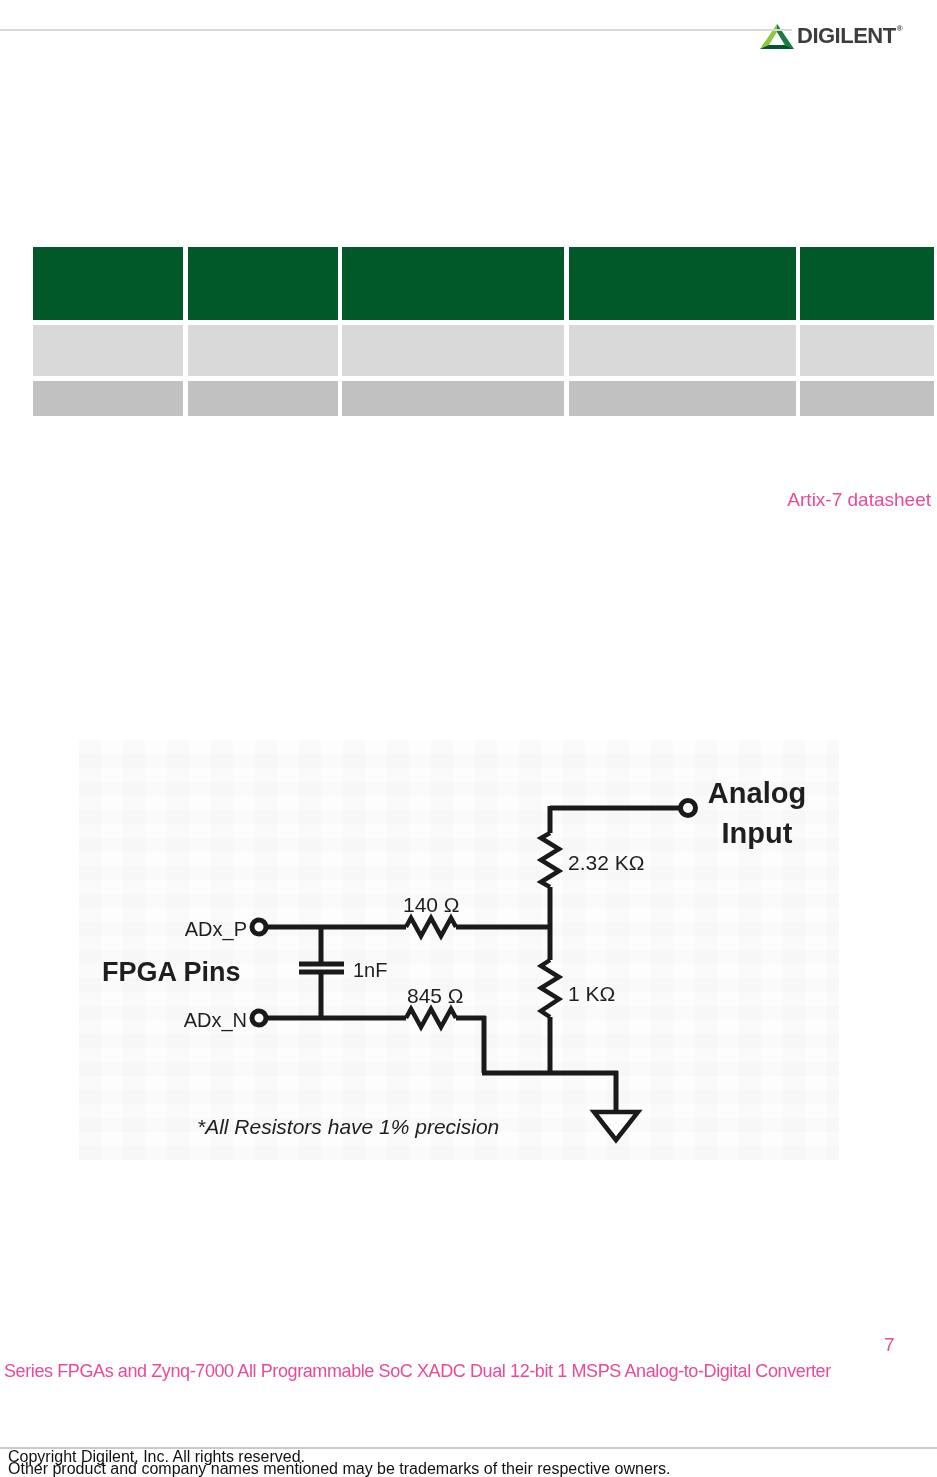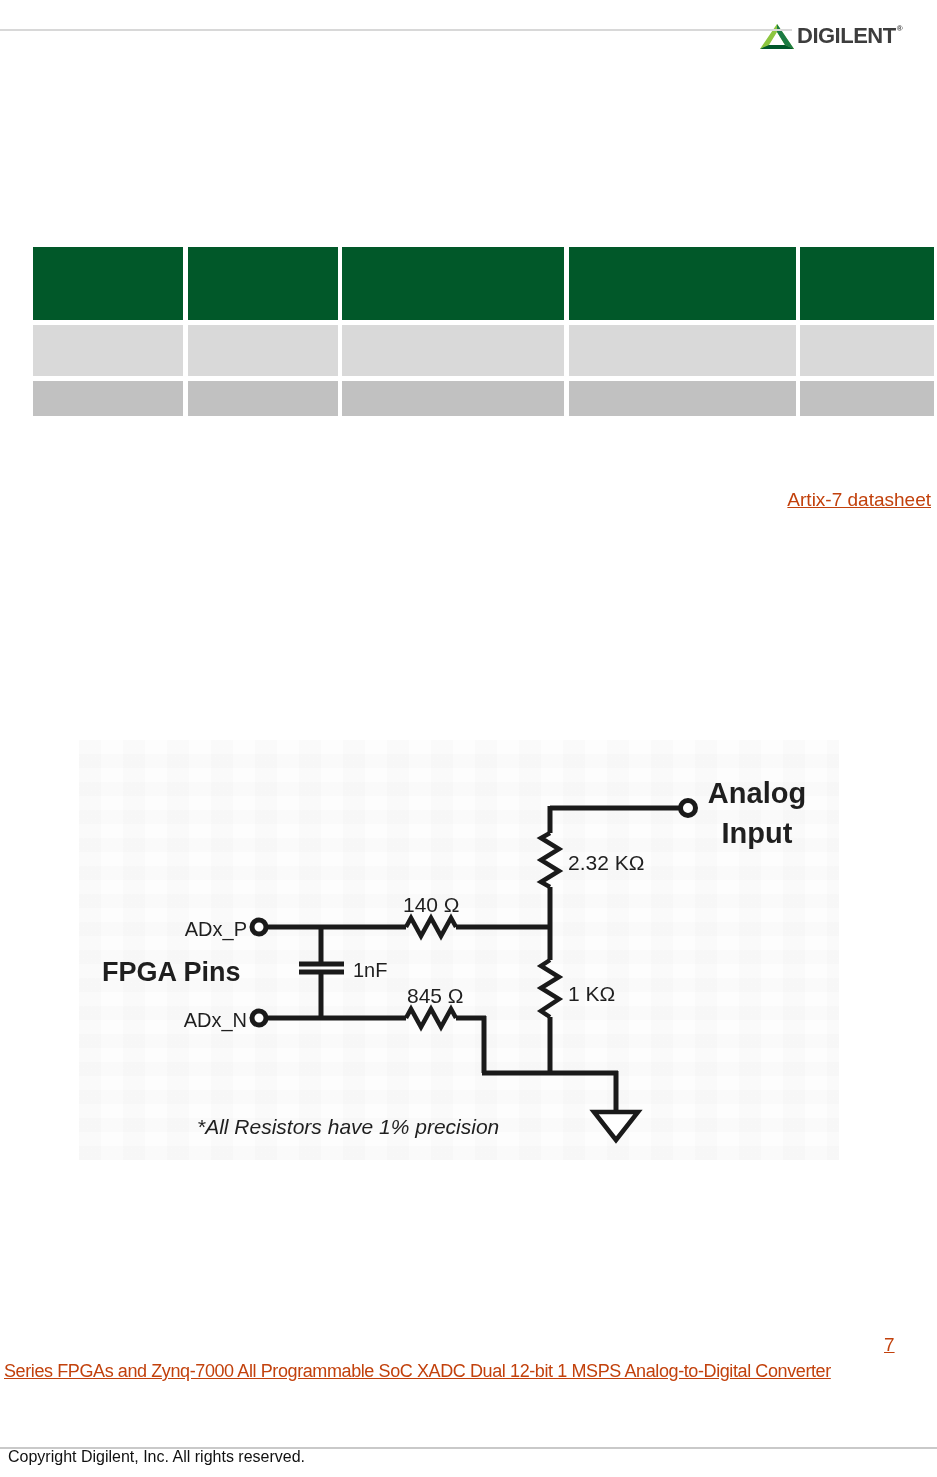--- a/index.html
+++ b/index.html
@@ -21,21 +21,21 @@
     display:grid;
     grid-template-columns:150px 150px 222px 227px 134px;
     grid-template-rows:73px 51px 35px;
     gap:5px 4.5px;
   }
   .cell-h{background:#015829;}
   .cell-r1{background:#d9d9d9;}
   .cell-r2{background:#c1c1c1;}
 
   
-  a.doclink{color:#c2410c;text-decoration:underline;cursor:pointer;}
+  a.doclink{color:#ec4899;cursor:pointer;}
   .artix-link{top:489px;right:6px;font-size:19px;}
   .pagenum-link{top:1334px;left:884px;font-size:19px;}
   .footer-link{top:1361px;left:4px;font-size:18px;letter-spacing:-0.4px;white-space:nowrap;}
 
   
   .circuit{
     left:79px;top:740px;width:760px;height:420px;
     background-color:#fdfdfd;
     background-image:
       repeating-linear-gradient(0deg, rgba(0,0,0,0.012) 0 14px, rgba(0,0,0,0) 14px 28px),
@@ -131,13 +131,14 @@
     <text class="ct" x="118" y="394" font-size="21" font-style="italic" fill="#333333">*All Resistors have 1% precision</text>
   </svg>
 </div>
 
 <a class="abs doclink pagenum-link">7</a>
 <a class="abs doclink footer-link">Series FPGAs and Zynq-7000 All Programmable SoC XADC Dual 12-bit 1 MSPS Analog-to-Digital Converter</a>
 
 <div class="abs footer-rule"></div>
 <div class="abs copyright">
   <div>Copyright Digilent, Inc. All rights reserved.</div>
+  <div>Other product and company names mentioned may be trademarks of their respective owners.</div>
 </div>
 
 </body></html>

